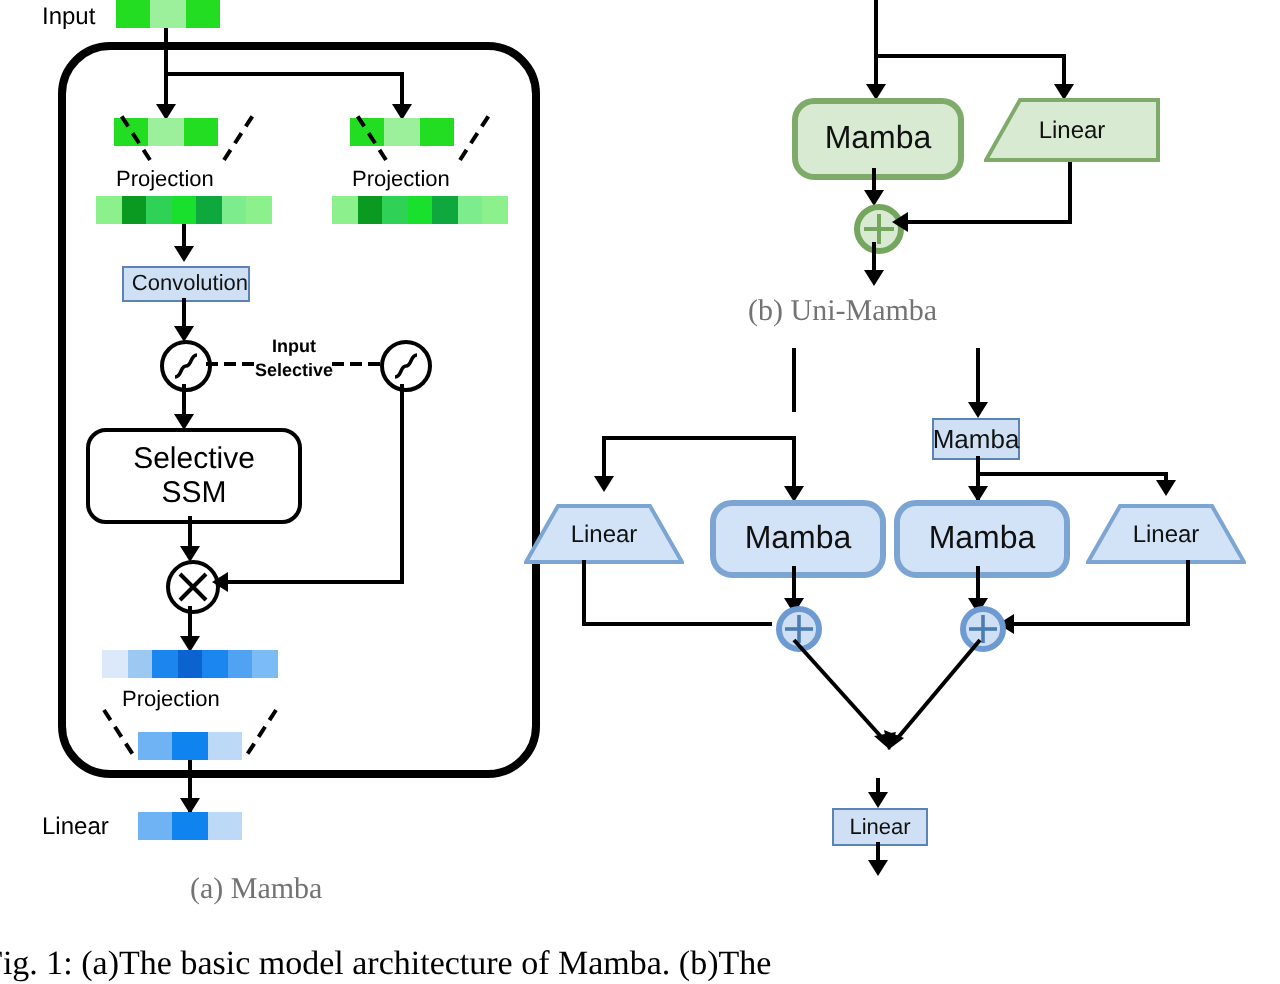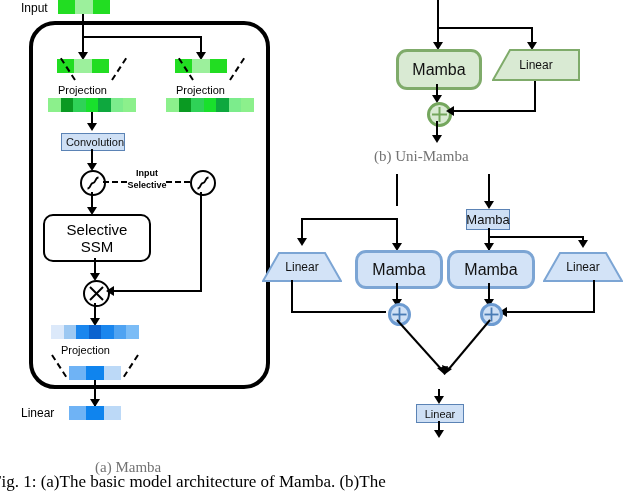--- a/index.html
+++ b/index.html
@@ -200,21 +200,21 @@
   <div class="line vline" style="left:94px;top:380px;height:28px;"></div>
   <div class="arrowhead ah-down" style="left:90px;top:399px;"></div>
 
   <div class="iolabel" style="left:21px;top:406px;">Linear</div>
   <div class="bar" id="bar-output" style="left:69px;top:406px;width:52px;height:14px;">
       <i style="background: rgb(111, 179, 245); flex: 1 1 0px;"></i>
       <i style="background: rgb(15, 132, 238); flex: 1 1 0px;"></i>
       <i style="background: rgb(188, 217, 247); flex: 1 1 0px;"></i>
     </div>
 
-  <div class="cap" style="left:95px;top:459px;">(a) Mamba</div>
+  <div class="cap" style="left:95px;top:437px;">(a) Mamba</div>
 
   <div class="line vline" style="left:437px;top:0px;height:46px;"></div>
   <div class="line hline" style="left:437px;top:27px;width:96px;"></div>
   <div class="line vline" style="left:531px;top:27px;height:19px;"></div>
   <div class="arrowhead ah-down" style="left:433px;top:42px;"></div>
   <div class="arrowhead ah-down" style="left:527px;top:42px;"></div>
 
   <div class="mamba green" style="left:396px;top:49px;width:80px;height:35px;">
     <span>Mamba</span>
   </div>

